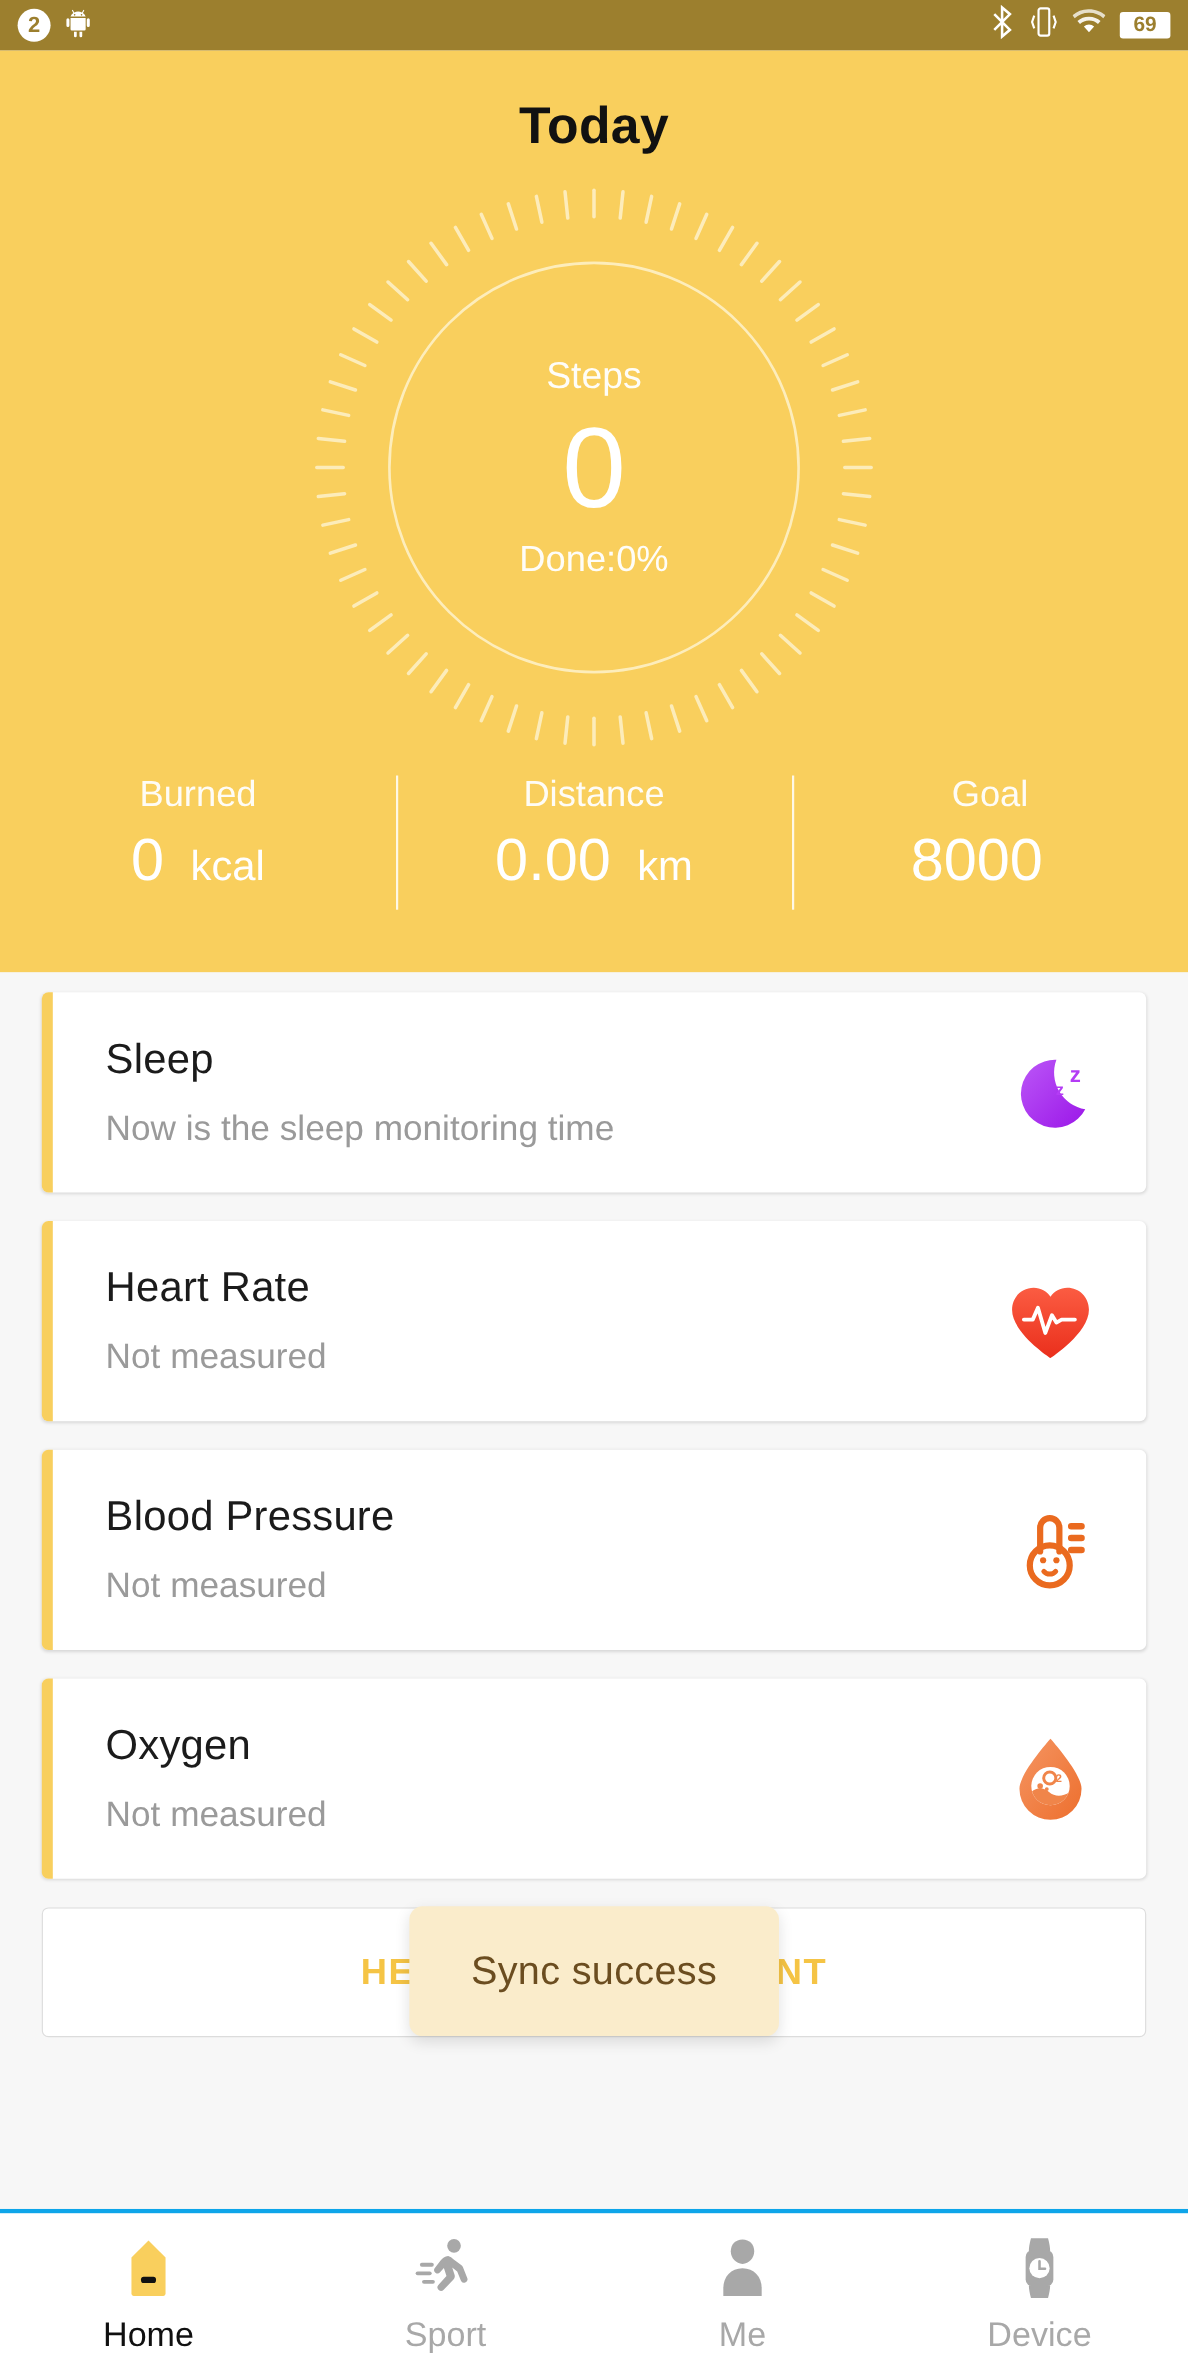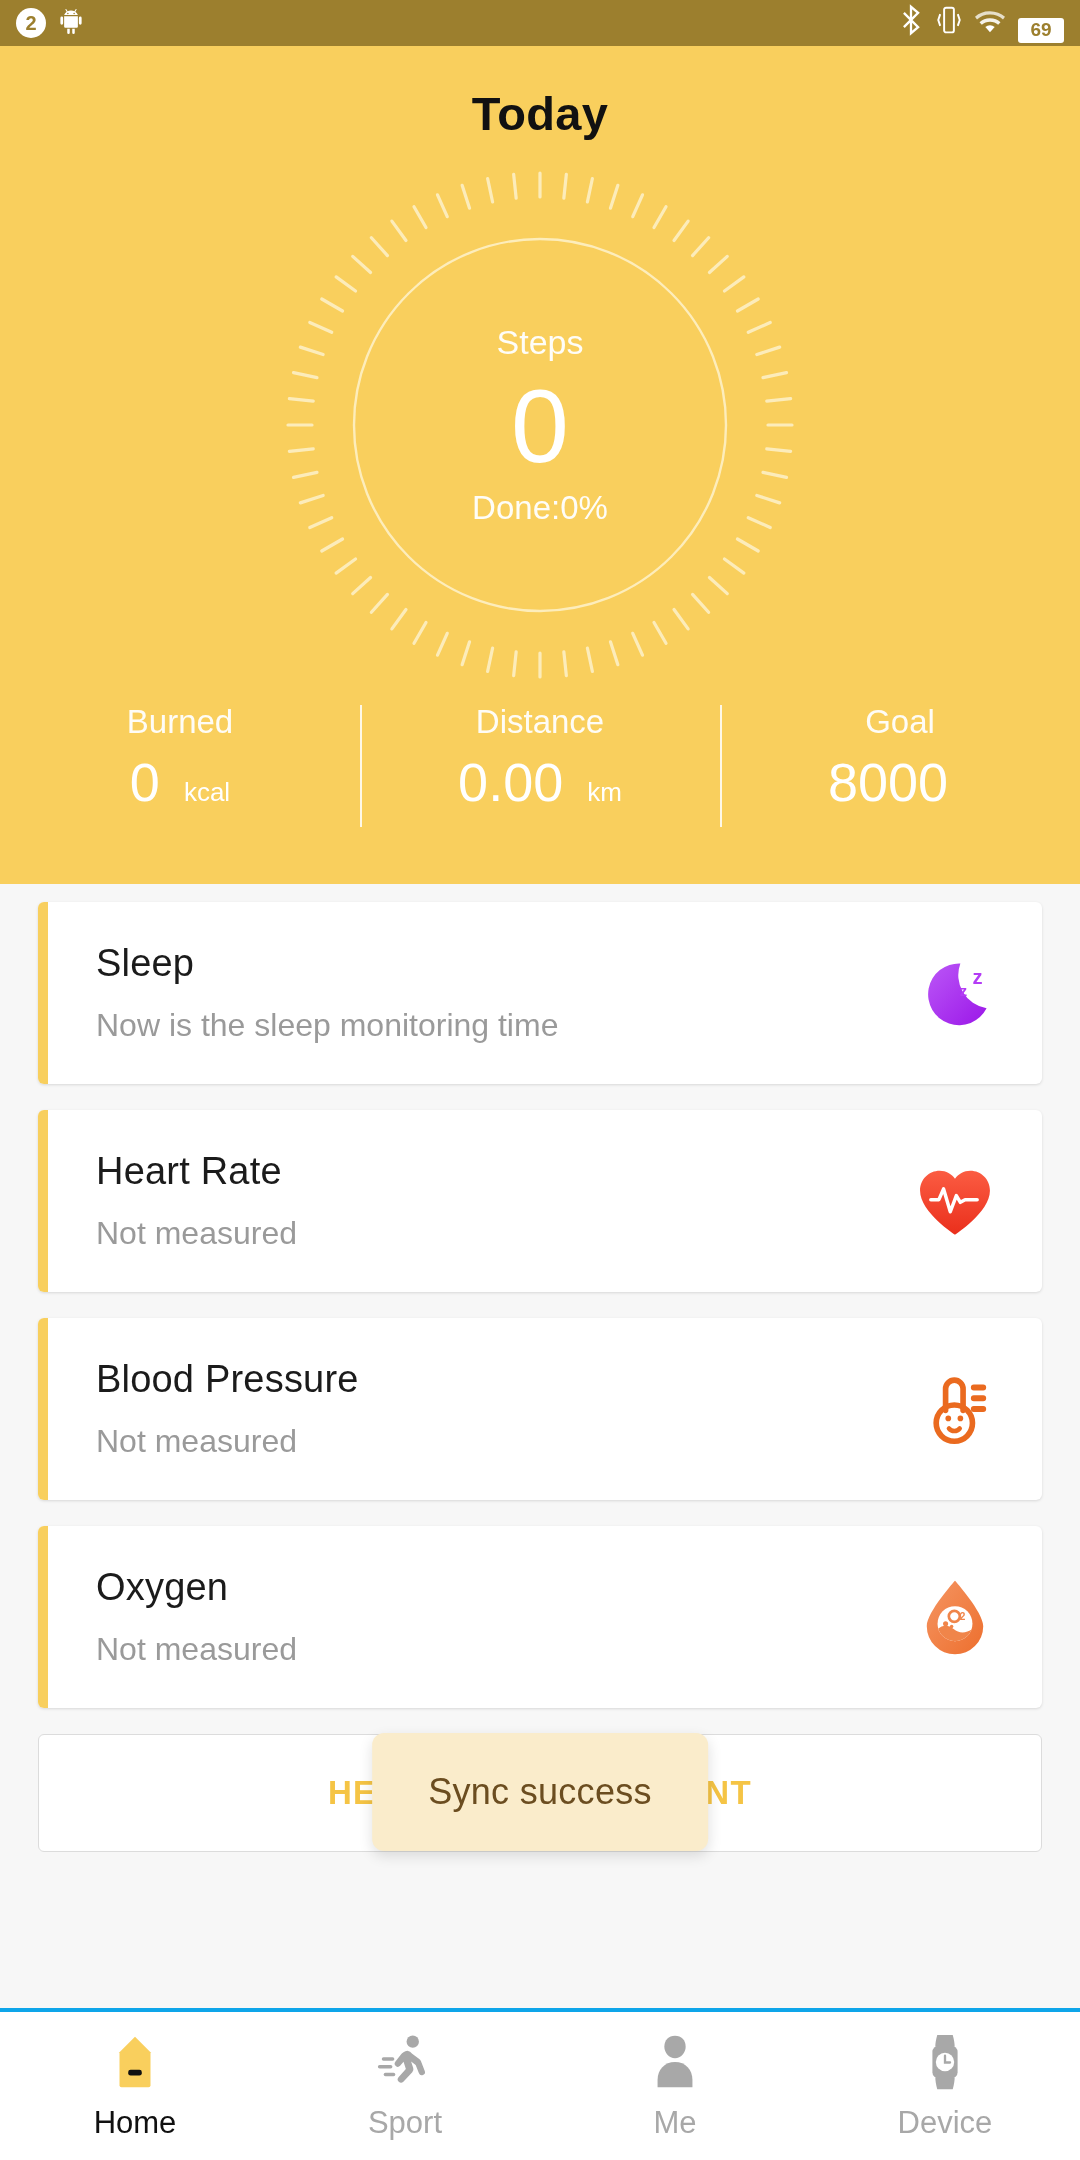--- a/index.html
+++ b/index.html
@@ -21,21 +21,21 @@
   .sb-badge {
     width:30px; height:30px; border-radius:50%;
     background:#ffffff; color:#9c7f2e;
     font-size:20px; font-weight:bold;
     display:flex; align-items:center; justify-content:center;
   }
   .sb-center {
     position:absolute; left:0; right:0; text-align:center;
     font-size:27px; letter-spacing:.5px; pointer-events:none;
   }
-  .sb-right { margin-left:auto; display:flex; align-items:flex-end; gap:13px; z-index:2;text-decoration:underline; }
+  .sb-right { margin-left:auto; display:flex; align-items:center; gap:13px; z-index:2;text-decoration:underline; }
   .sb-batt {
     background:#ffffff; color:#9c7f2e; border-radius:3px;
     font-size:19px; font-weight:bold; padding:2px 7px 3px 7px;
     min-width:46px; text-align:center; line-height:1.05;
   }
 
   
   .header {
     background:#f9cf5d; flex:0 0 838px;
     display:flex; flex-direction:column; align-items:center;
@@ -63,21 +63,21 @@
     width:100%; margin-top:14px;
     display:flex; align-items:stretch; color:#ffffff;
   }
   .stat { flex:1; text-align:center; position:relative; padding:4px 0 28px; }
   .stat + .stat::before {
     content:""; position:absolute; left:0; top:6px; bottom:14px;
     width:2px; background:rgba(255,255,255,.85);
   }
   .stat-name { font-size:33px; font-weight:300; opacity:.95; }
   .stat-val { font-size:54px; font-weight:200; margin-top:10px; white-space:nowrap; }
-  .stat-unit { font-size:26px; font-weight:300;margin-left:24px; }
+  .stat-unit { font-size:38px; font-weight:300;margin-left:24px; }
 
   
   .content { flex:1 1 auto; padding:18px 0 0 0; position:relative; background:#f7f7f7; }
   .card {
     position:relative; margin:0 38px 26px 38px; height:182px;
     background:#ffffff; border-radius:6px;
     box-shadow:0 1px 3px rgba(0,0,0,.13);
     display:flex; align-items:center; padding:0 44px 0 58px;
   }
   .card-accent {

